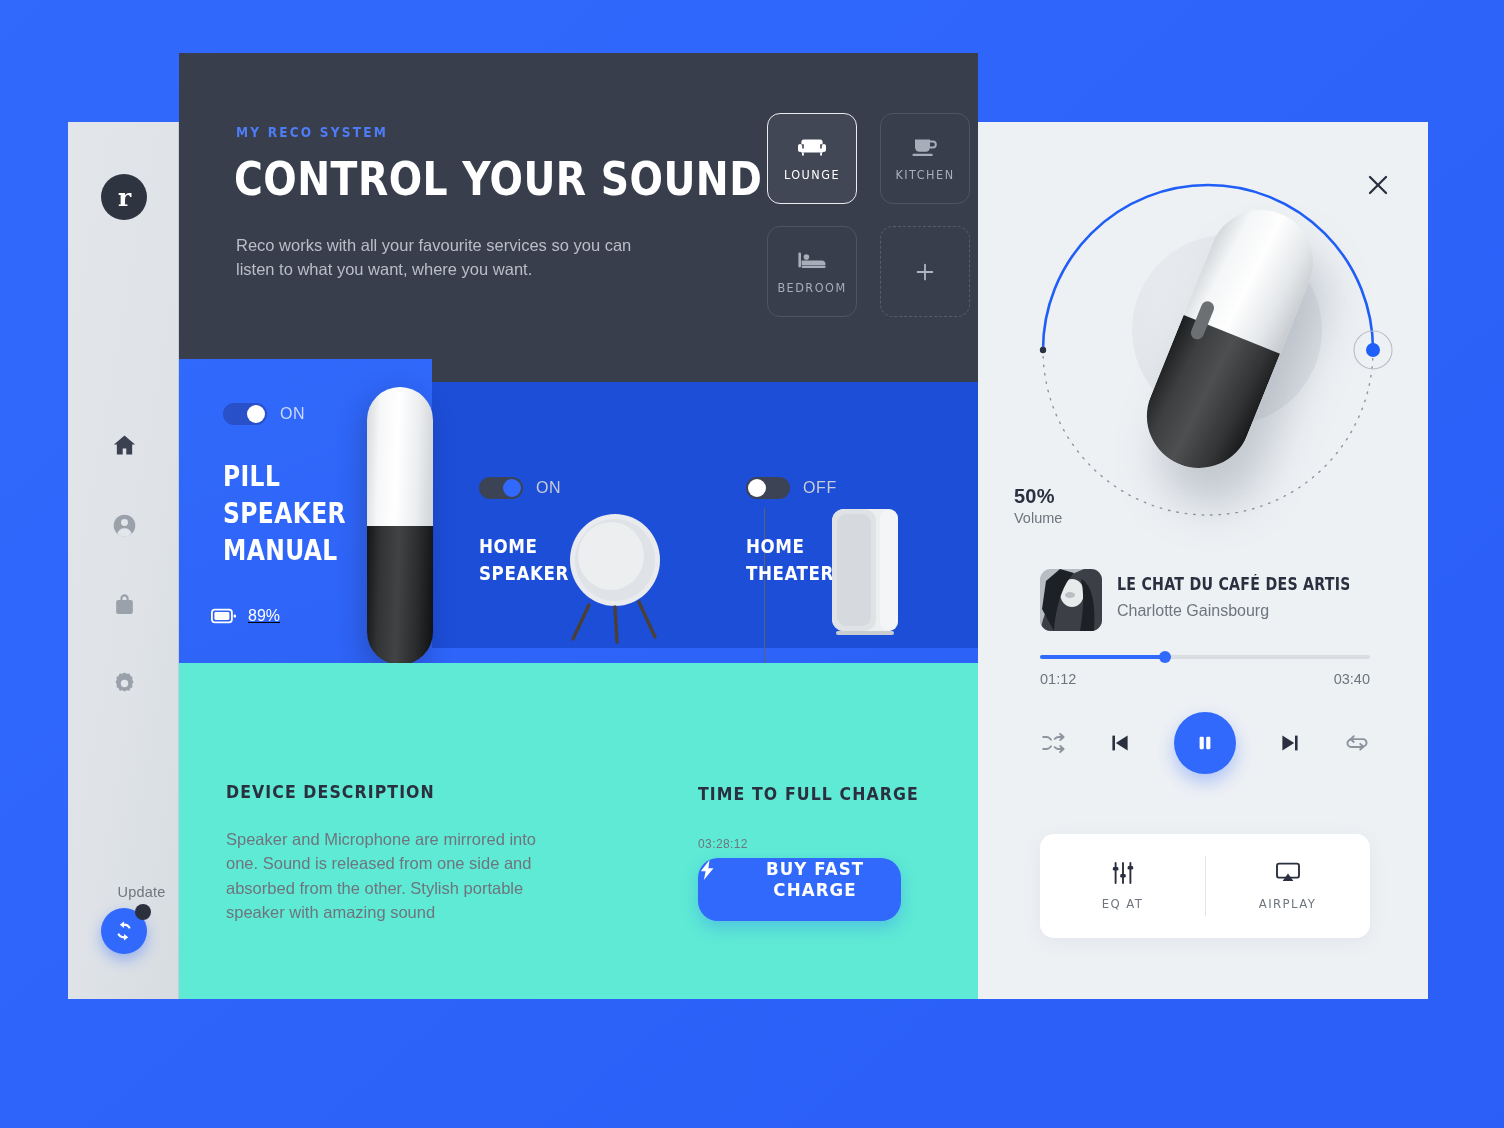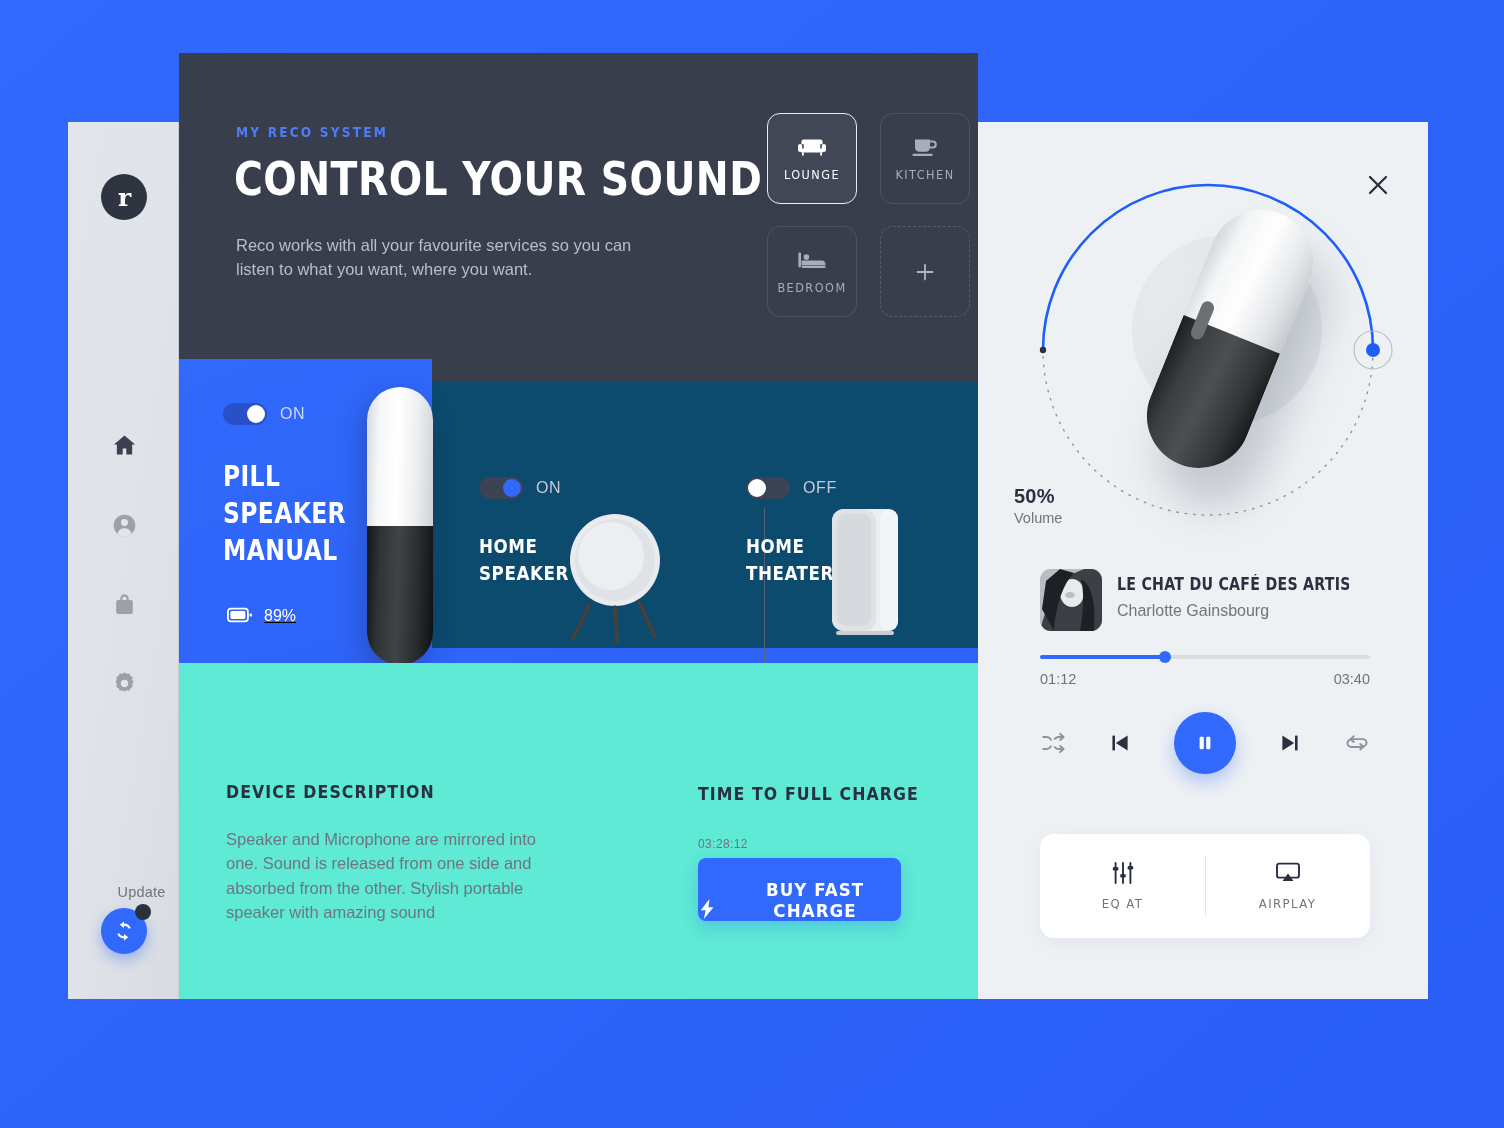--- a/index.html
+++ b/index.html
@@ -245,21 +245,21 @@
   }
   .room.is-active .room-label { color: #fff; }
   #room-0 { left: 588px; top: 60px; }
   #room-1 { left: 701px; top: 60px; }
   #room-2 { left: 588px; top: 173px; }
   #room-3 { left: 701px; top: 173px; }
 
   
   #devices {
     position: absolute; left: 0; top: 329px; width: 799px; height: 266px;
-    background: #0c4a6e;
+    background: #1d4ed8;
   }
   #card-pill {
     position: absolute; left: 0; top: -23px;
     width: 253px; height: 327px;
     background: linear-gradient(160deg,#3069fb 0%,#2f66f9 55%,#2d62f6 100%);
     overflow: visible;
   }
   #pill-toggle-row {
     position: absolute; left: 44px; top: 44px;
     display: flex; align-items: center;
@@ -283,22 +283,22 @@
   #pill-toggle-row .switch-label { color: #ccd8fd; }
 
   #pill-name {
     position: absolute; left: 44px; top: 99px;
     font-family: "DejaVu Sans Condensed", "Liberation Sans Narrow", "Liberation Sans", sans-serif;
     font-size: 28px; line-height: 1.33; font-weight: 700; color: #fff;
     letter-spacing: .4px; text-transform: uppercase;
     transform: scaleX(.93); transform-origin: left center;
   }
   #pill-battery {
-    position: absolute; left: 48px; top: 248px;
-    display: flex;  text-decoration: underline;
+    position: absolute; left: 32px; top: 248px;
+    display: flex; align-items: center; text-decoration: underline;
   }
   #pill-battery .pct { color: #fff; font-size: 16px; margin-left: 11px; }
   #pill-photo {
     position: absolute; left: 188px; top: 28px;
     width: 66px; height: 278px;
     border-radius: 33px; overflow: hidden;
     box-shadow: -4px 8px 26px rgba(20,30,60,.28);
   }
   #pill-photo .t {
     position: absolute; left:0; top: 0; width: 100%; height: 50%;
@@ -345,23 +345,23 @@
     position: absolute; left: 47px; top: 164px; width: 345px;
     font-size: 16.5px; line-height: 1.47; color: #6e757e;
   }
   #charge-title { position: absolute; left: 519px; top: 121px; }
   #charge-time {
     position: absolute; left: 519px; top: 174px;
     font-size: 12px; color: #6e757e; letter-spacing: .4px; text-align: right;
   }
   #charge-btn {
     position: absolute; left: 519px; top: 195px;
-    width: 203px; height: 63px; border-radius: 8px;
+    width: 203px; height: 63px; border-radius: 20px;
     background: #3069fb; border: none; cursor: pointer;
-    display: flex; align-items: flex-end; justify-content: center;
+    display: flex; align-items: flex-start; justify-content: center;
     box-shadow: 0 7px 16px rgba(48,105,251,.28);
   }
   #charge-btn svg { margin-right: 13px; }
   #charge-btn-label {
     font-family: "DejaVu Sans Condensed", "Liberation Sans Narrow", "Liberation Sans", sans-serif;
     font-size: 18.5px; font-weight: 700; color: #fff;
     letter-spacing: 1.1px; text-transform: uppercase;
   }
 </style>
 </head>

